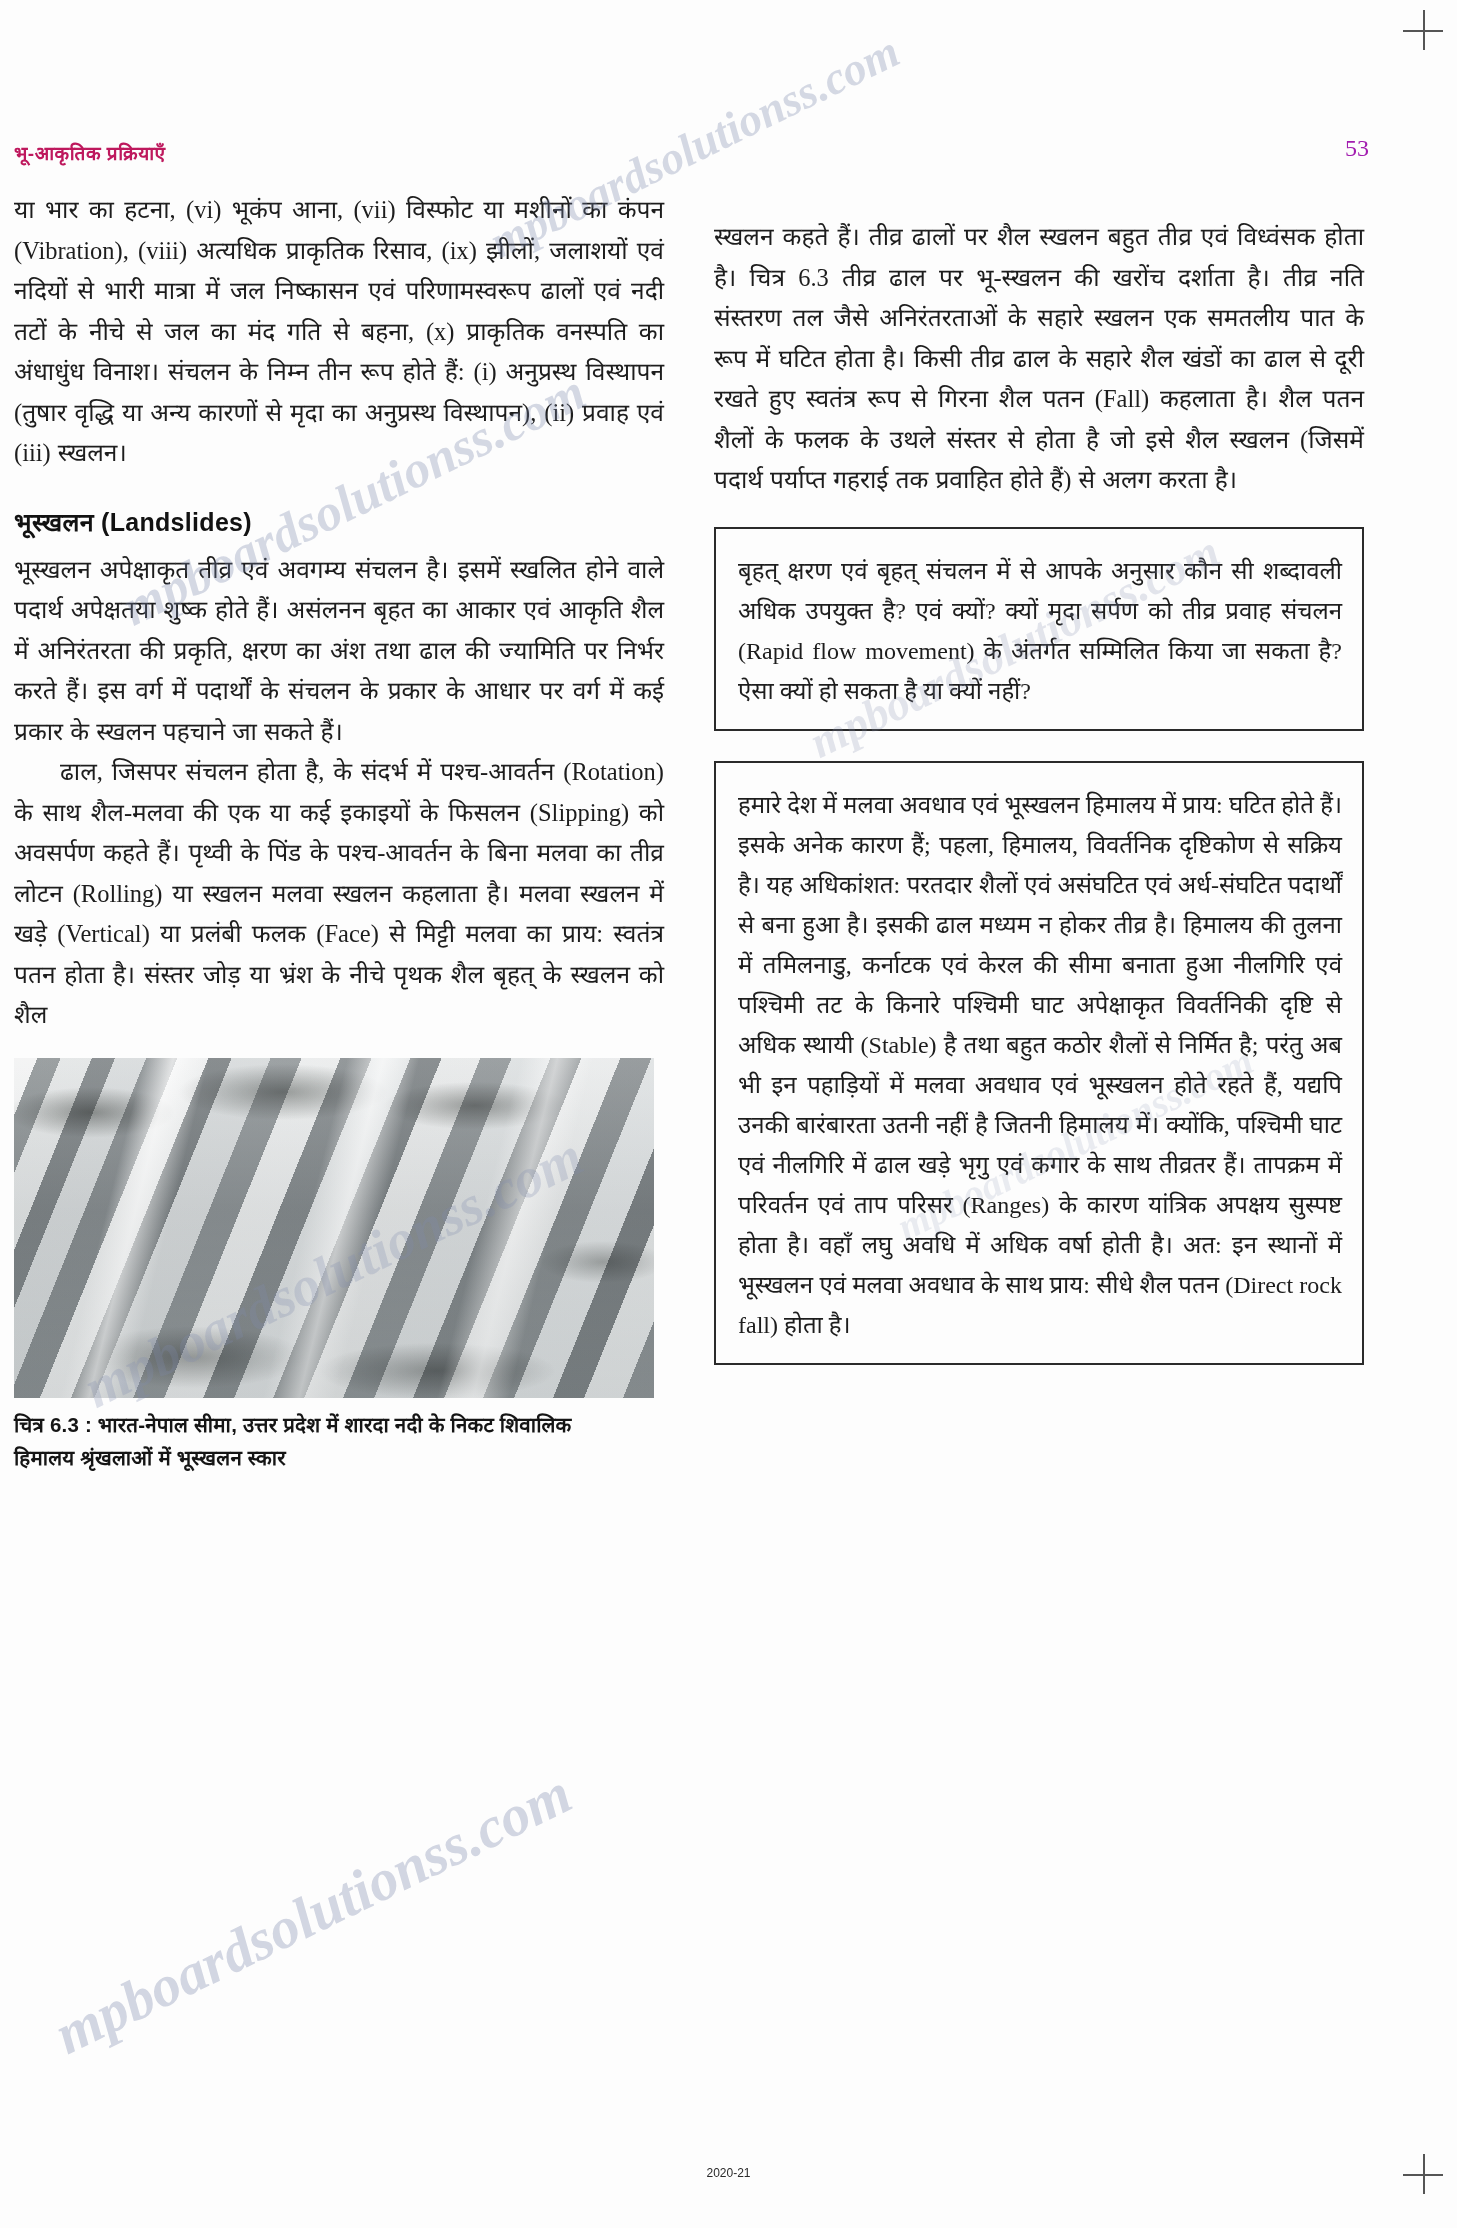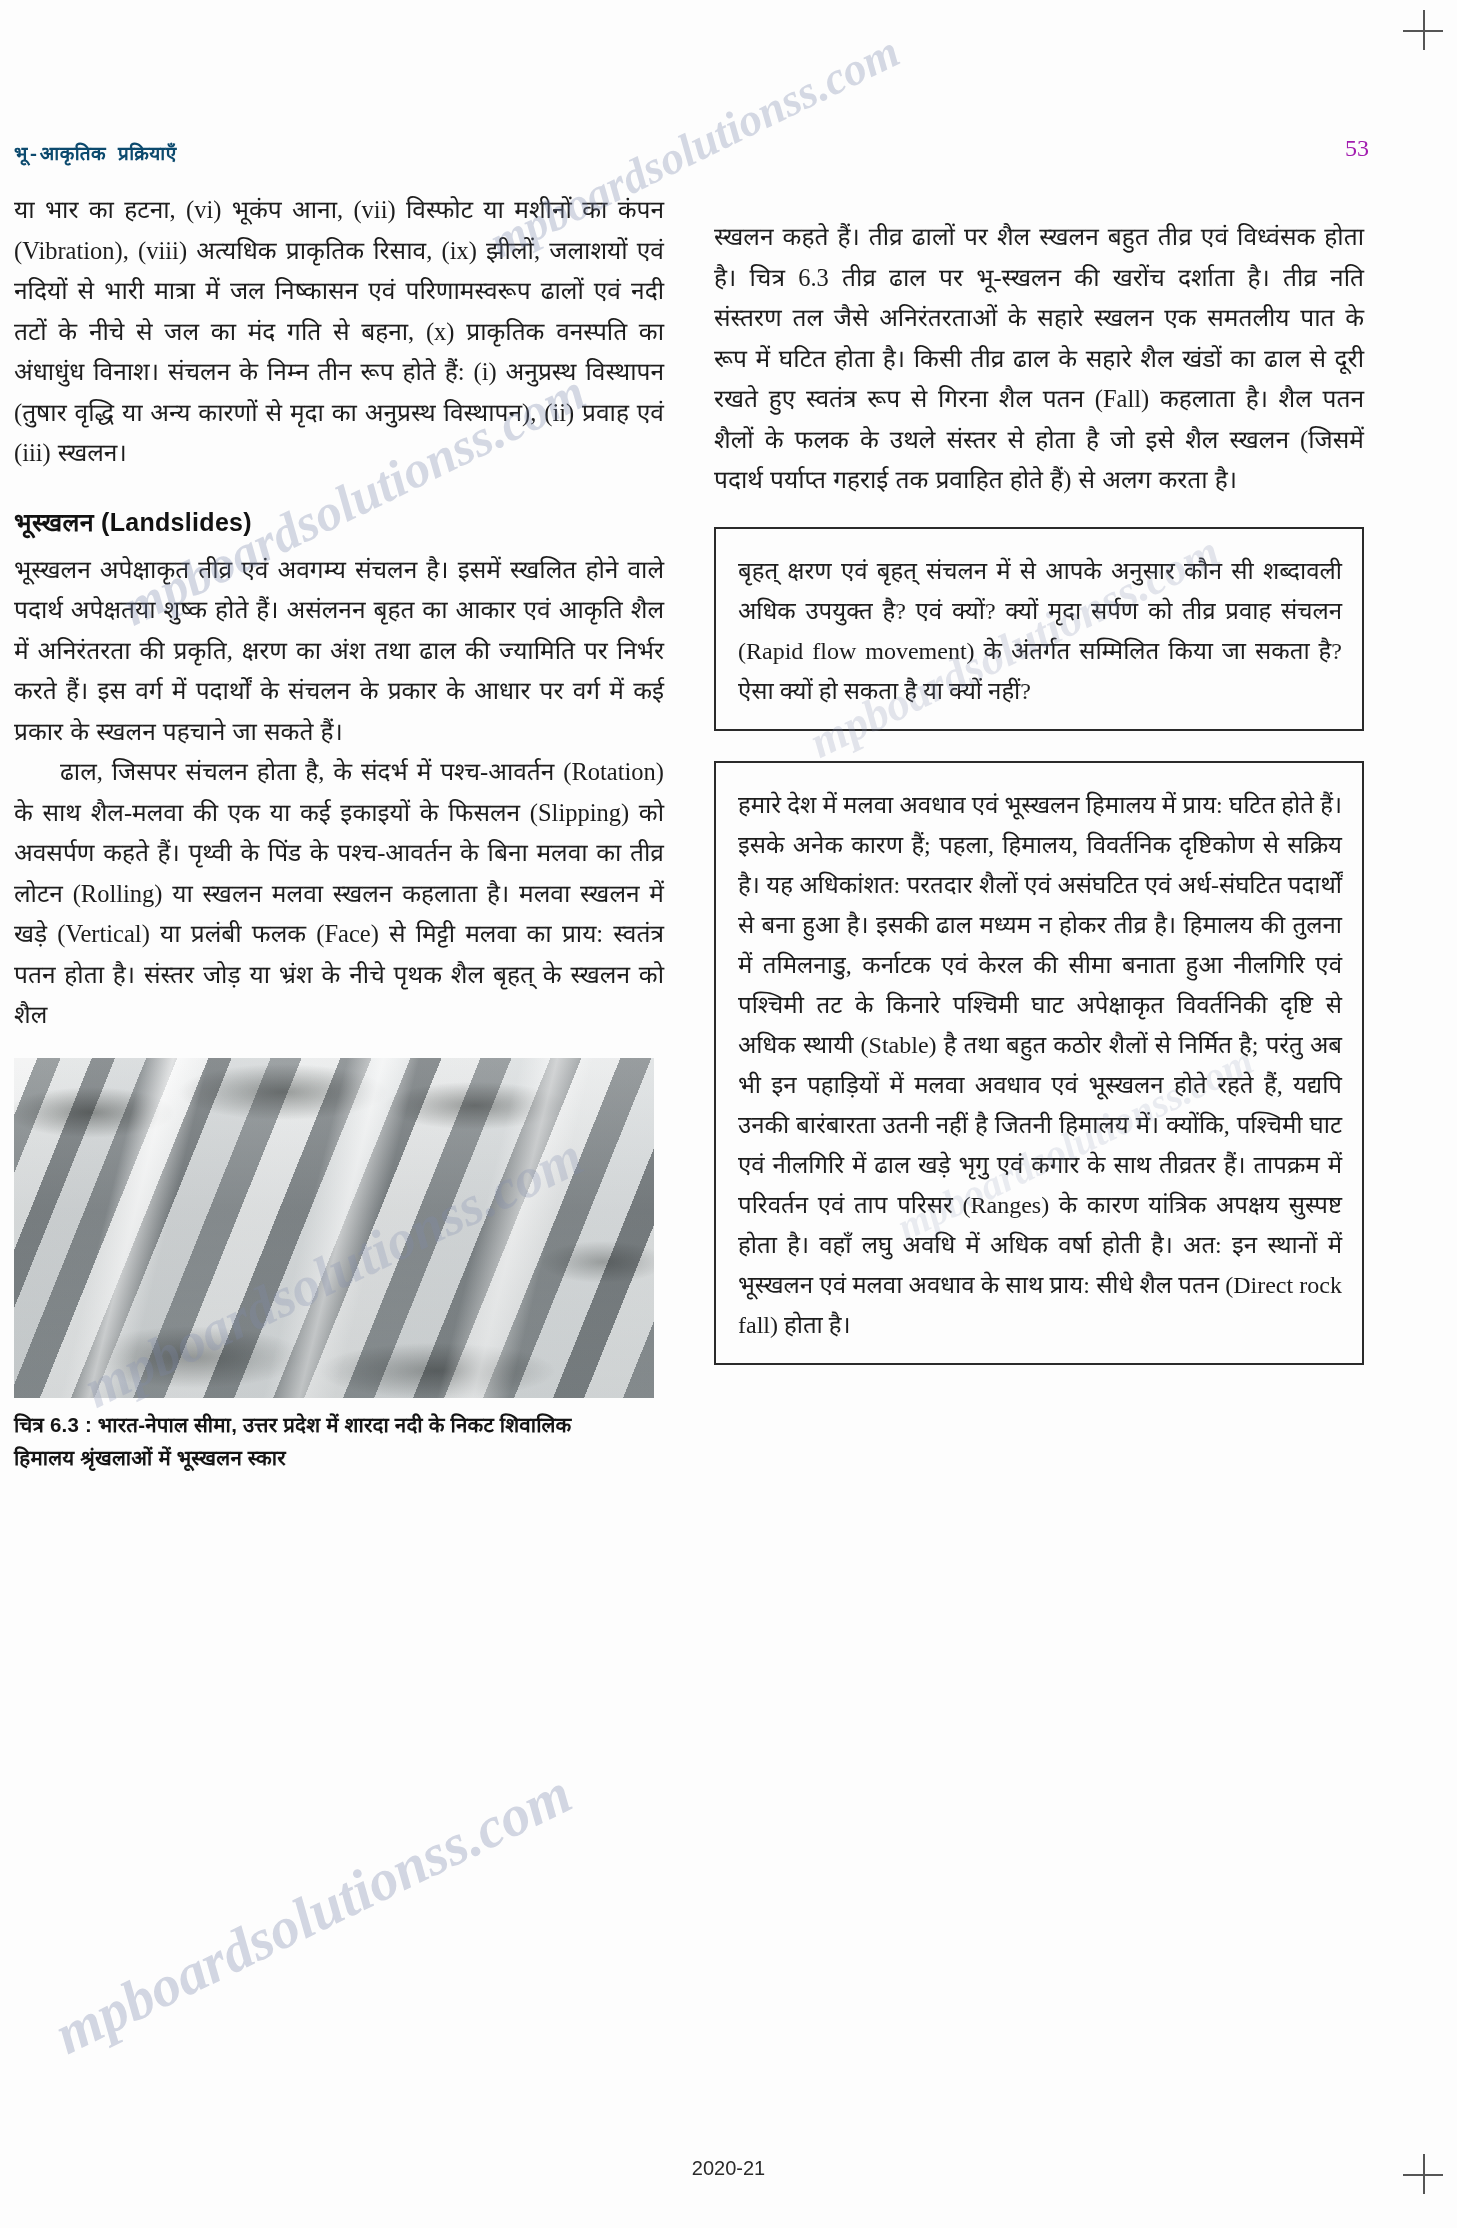--- a/index.html
+++ b/index.html
@@ -33,25 +33,25 @@
   .crop-mark::before { left: 50%; top: 0; width: 1.5px; height: 100%; }
   .crop-mark::after  { top: 50%; left: 0; height: 1.5px; width: 100%; }
   .cm-tr { right: 14px; top: 10px; }
   .cm-br { right: 14px; bottom: 34px; }
 
   
   .runhead {
     position: absolute;
     left: 14px;
     top: 140px;
-    font-family: Liberation Mono, monospace;
+    font-family: Liberation Sans, sans-serif;
     font-weight: bold;
     font-size: 19px;
     letter-spacing: .5px;
-    color: #0c4a6e;
+    color: #be185d;
   }
   .folio {
     position: absolute;
     right: 88px;
     top: 135px;
     font-size: 24px;
     color: #a21caf;
     font-family: "Liberation Serif", serif;
   }
 
@@ -178,21 +178,21 @@
   }
 
   
   .footer {
     position: absolute;
     left: 0;
     right: 0;
     bottom: 48px;
     text-align: center;
     font-family: "Liberation Sans", sans-serif;
-    font-size: 20px;
+    font-size: 12px;
     color: #2a2a2a;
   }
 
   
   .wm {
     position: absolute;
     font-family: "Liberation Serif", serif;
     font-style: italic;
     font-weight: bold;
     color: rgba(120,132,168,.30);

